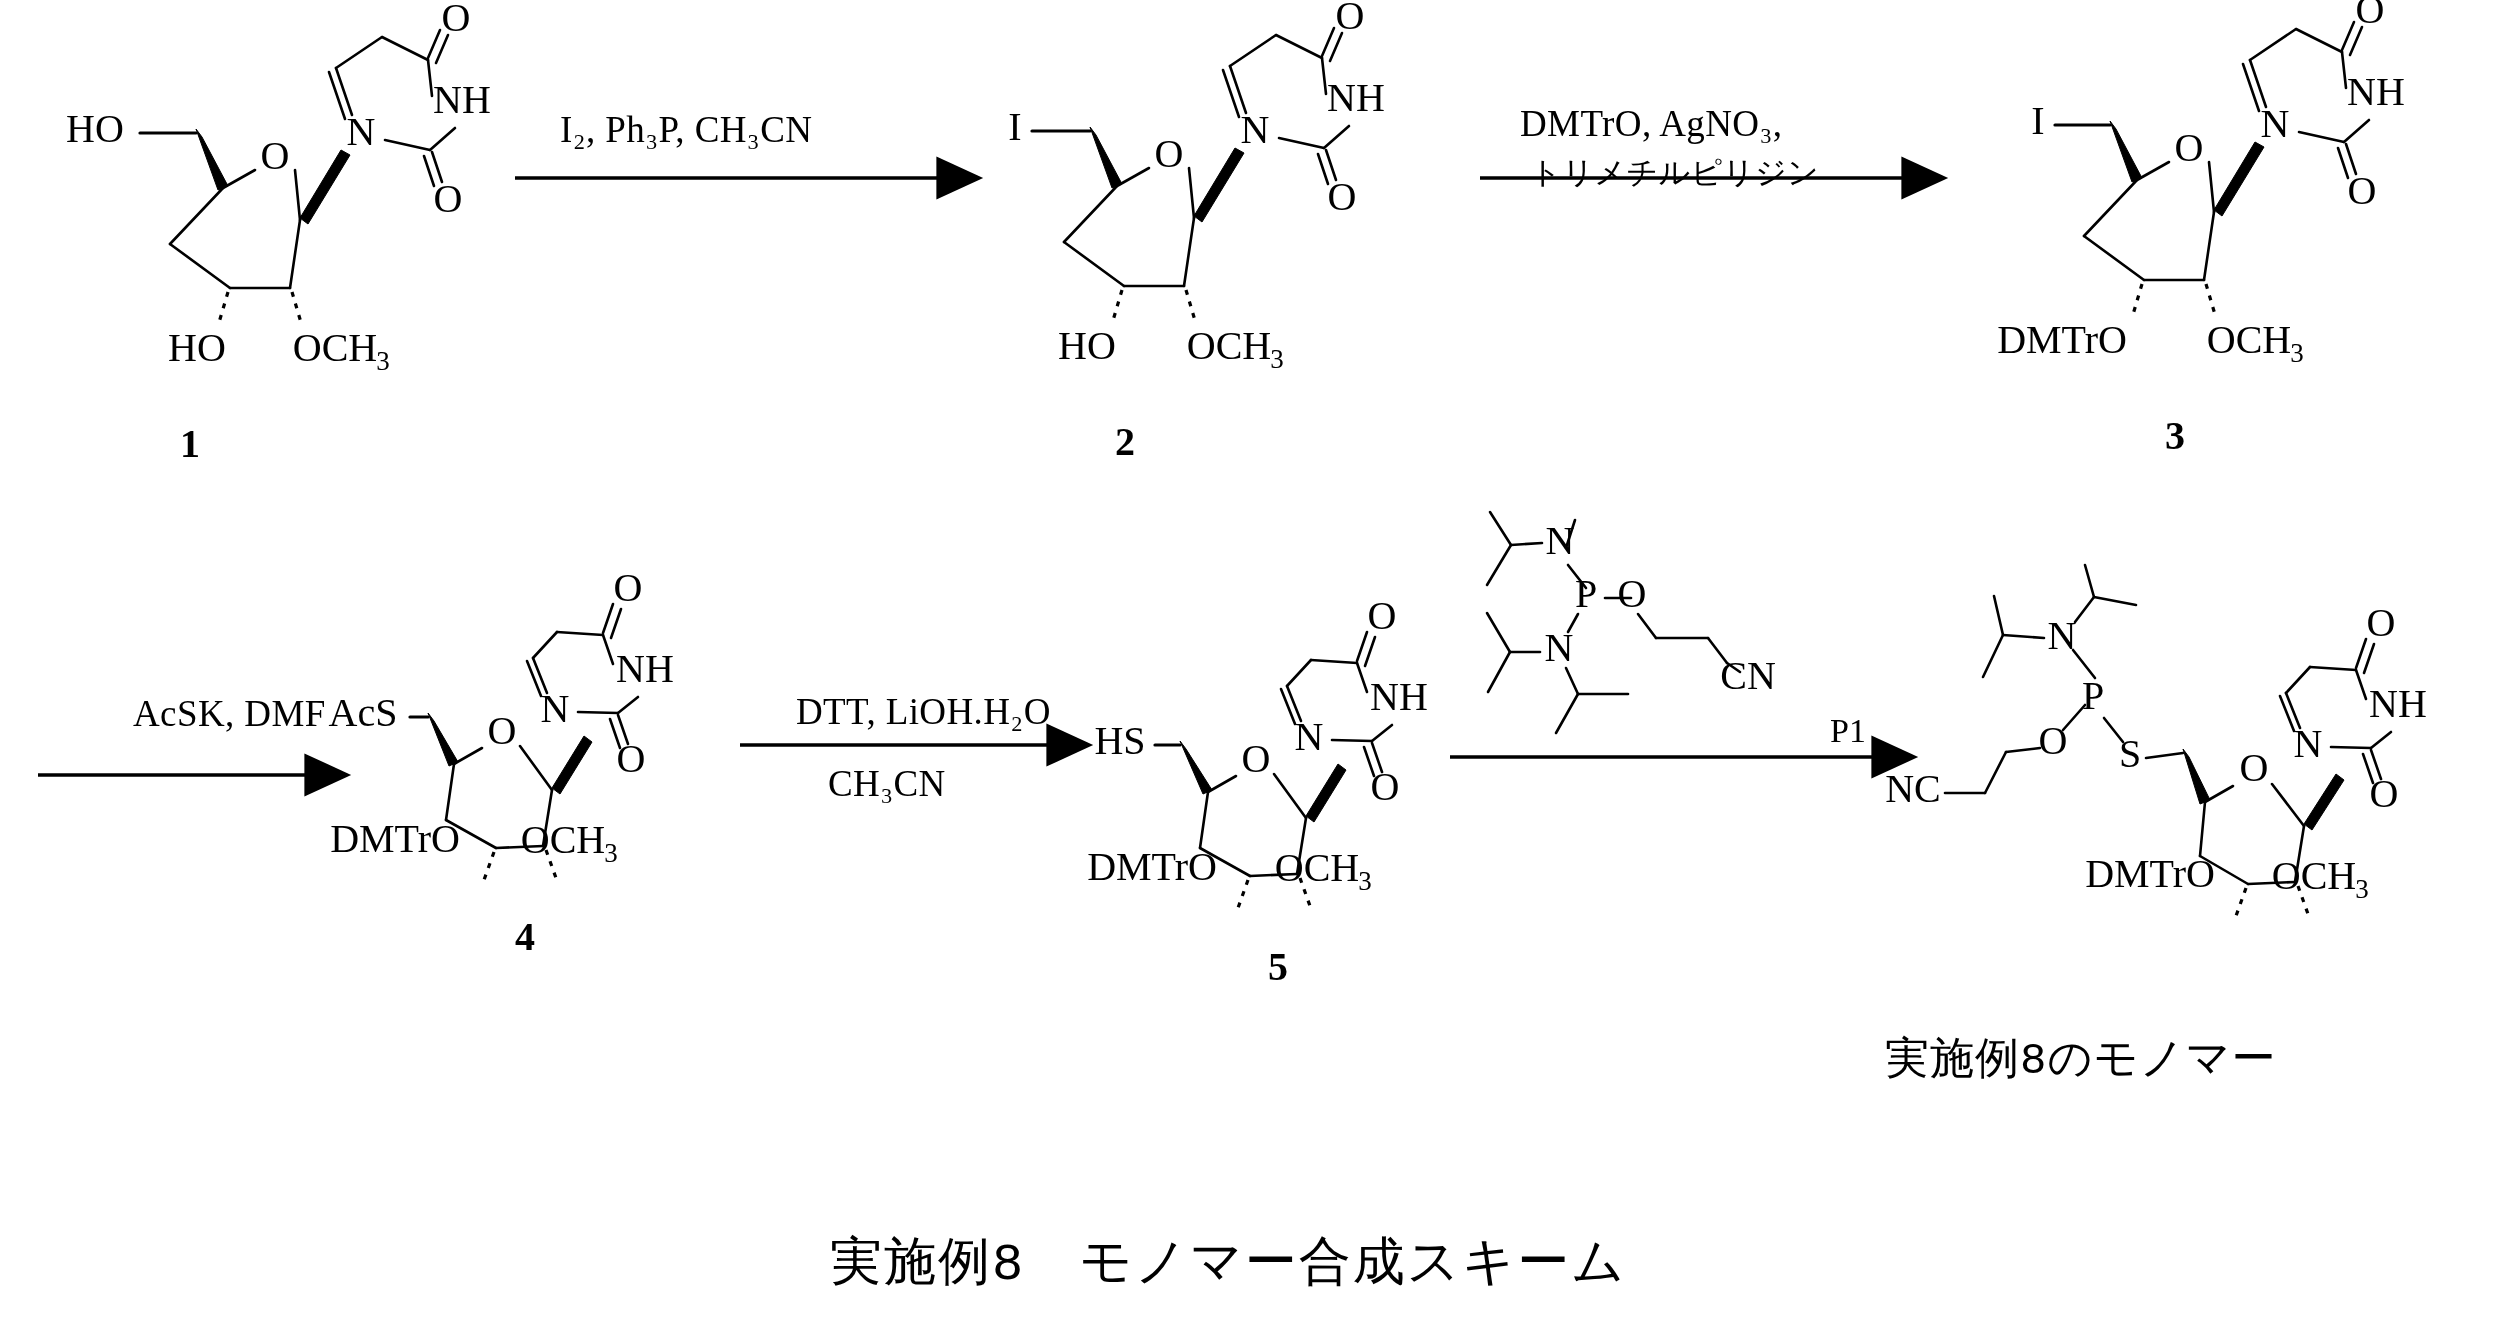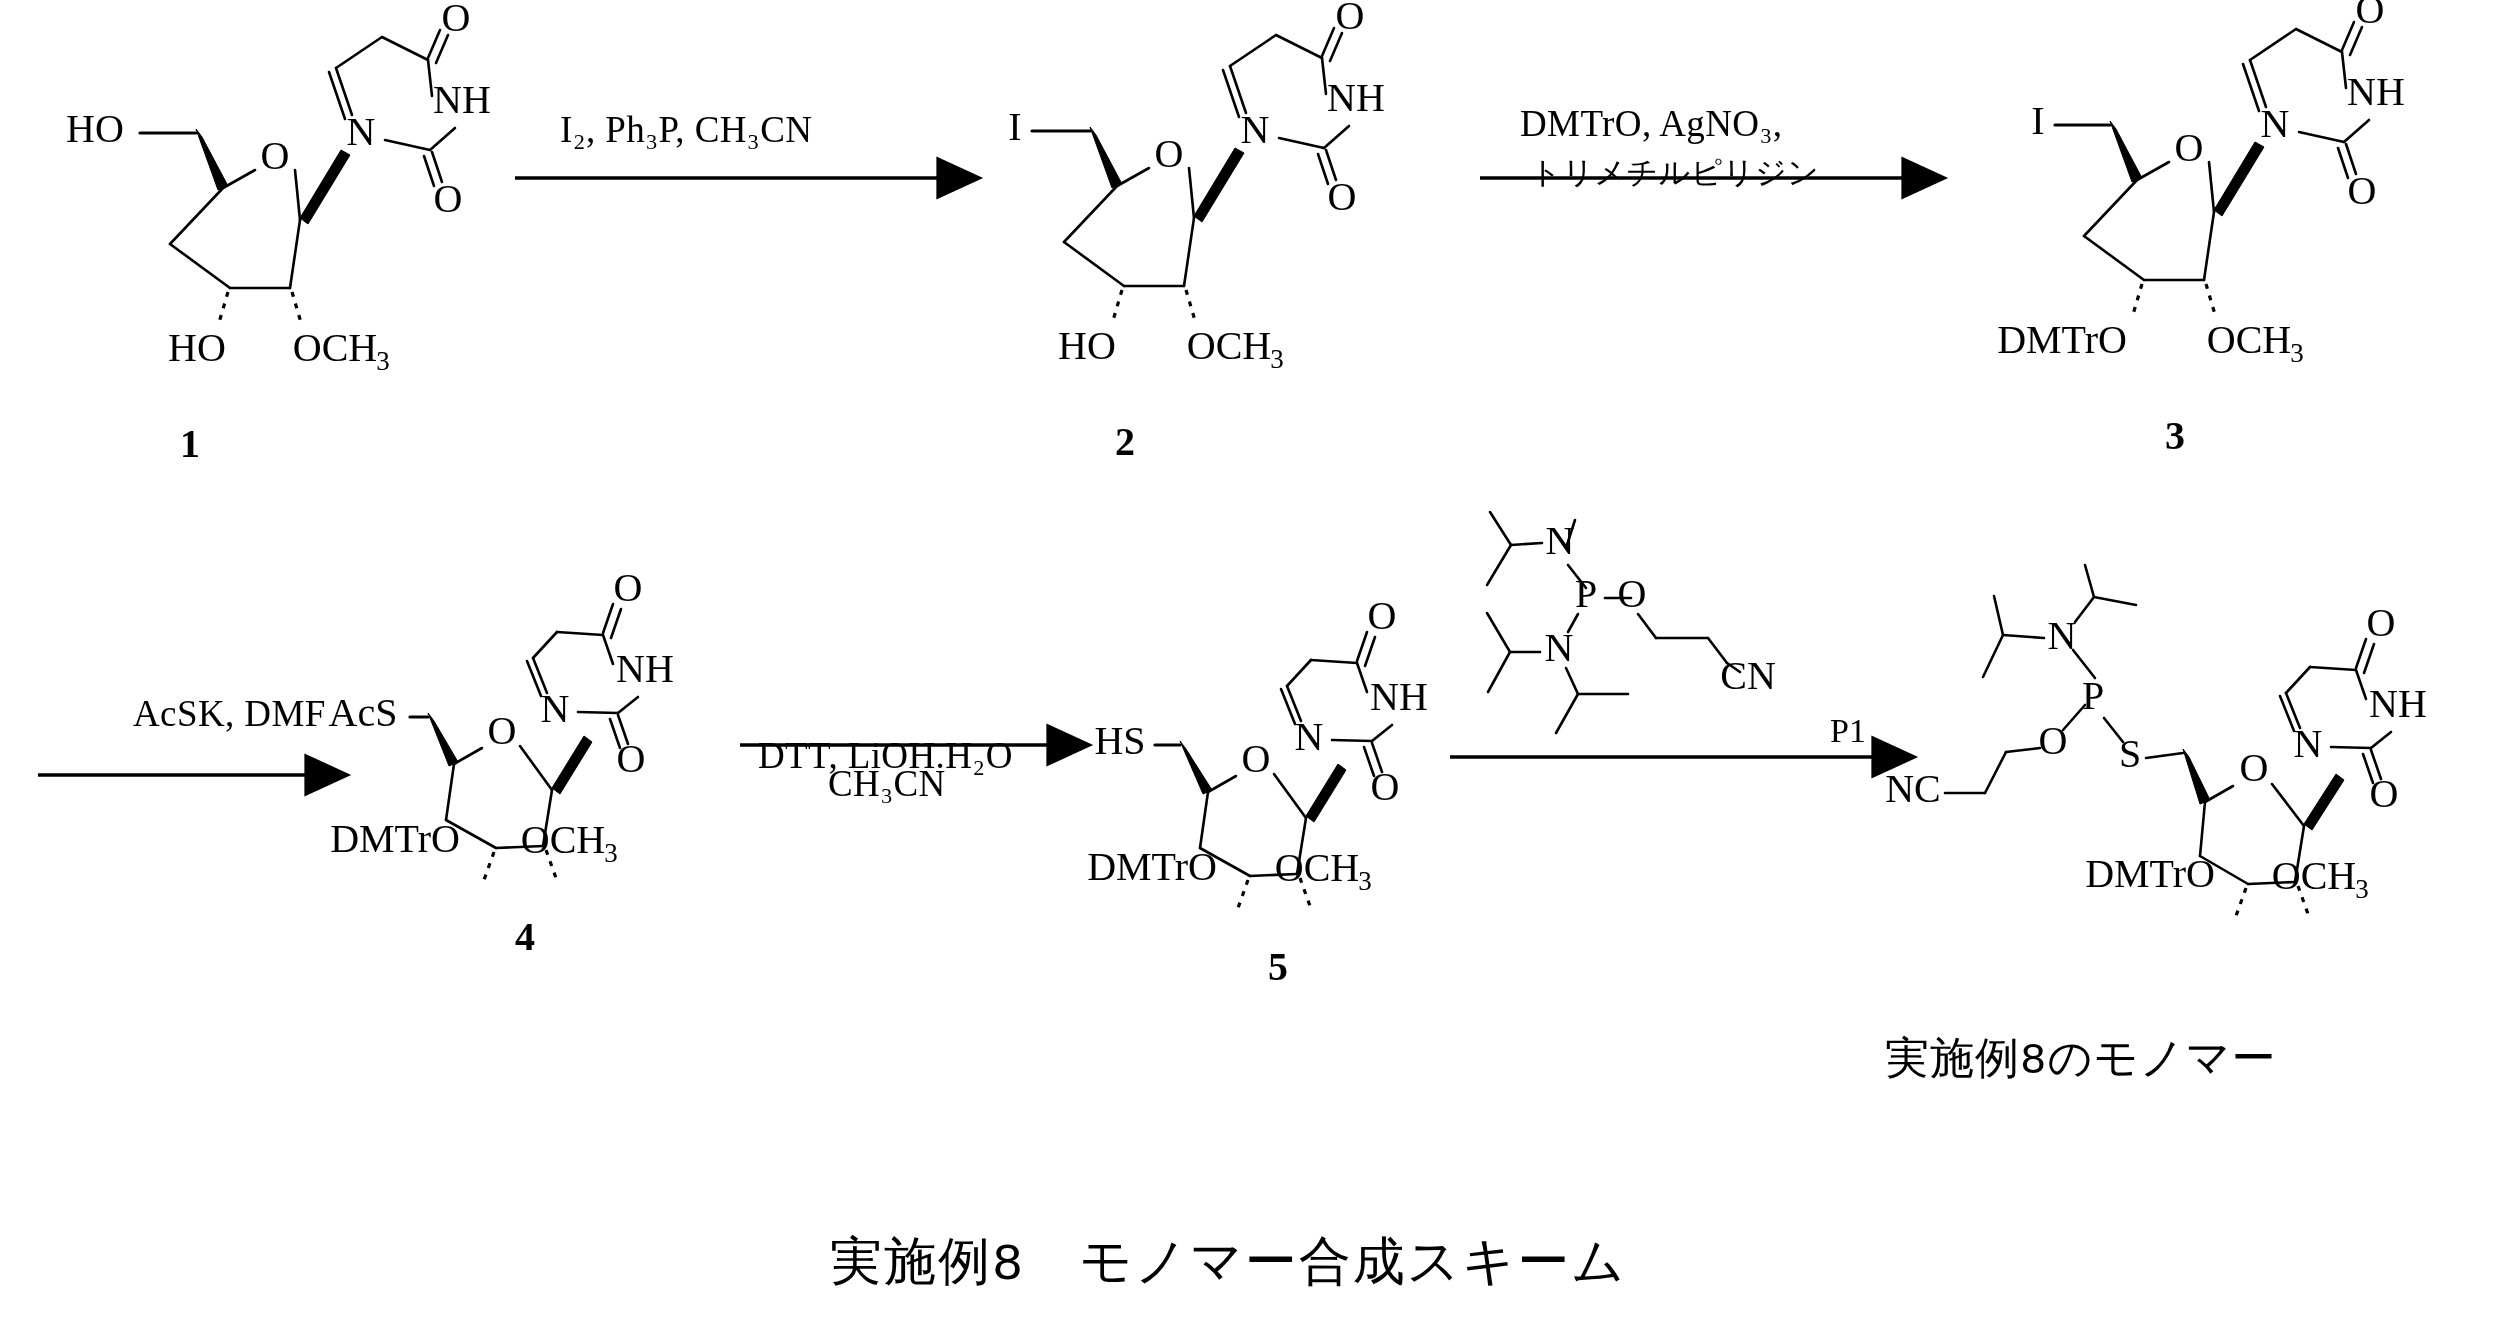--- a/index.html
+++ b/index.html
@@ -376,21 +376,21 @@
     </g>
   </svg>
 
   <div class="cond-text" style="left:560px; top:108px;">I₂, Ph₃P, CH₃CN</div>
 
   <div class="cond-text" style="left:1520px; top:102px;">DMTrO, AgNO₃,</div>
   <div class="cond-text jp" style="left:1530px; top:152px;text-align:right;">トリメチルピリジン</div>
 
   <div class="cond-text" style="left:110px; top:692px;margin-left:23px;">AcSK, DMF</div>
 
-  <div class="cond-text" style="left:758px; top:690px;margin-top:44px;">DTT, LiOH.H₂O</div>
+  <div class="cond-text" style="left:796px; top:690px;">DTT, LiOH.H₂O</div>
   <div class="cond-text" style="left:828px; top:762px;">CH₃CN</div>
 
   <div class="plabel" style="left:1805px; top:712px;margin-left:25px;">P1</div>
 
   <div class="cmpd-num" style="left:160px; top:420px; width:60px;">1</div>
   <div class="cmpd-num" style="left:1095px; top:418px; width:60px;">2</div>
   <div class="cmpd-num" style="left:2145px; top:412px; width:60px;">3</div>
   <div class="cmpd-num" style="left:495px; top:913px; width:60px;">4</div>
   <div class="cmpd-num" style="left:1248px; top:943px; width:60px;">5</div>
 

